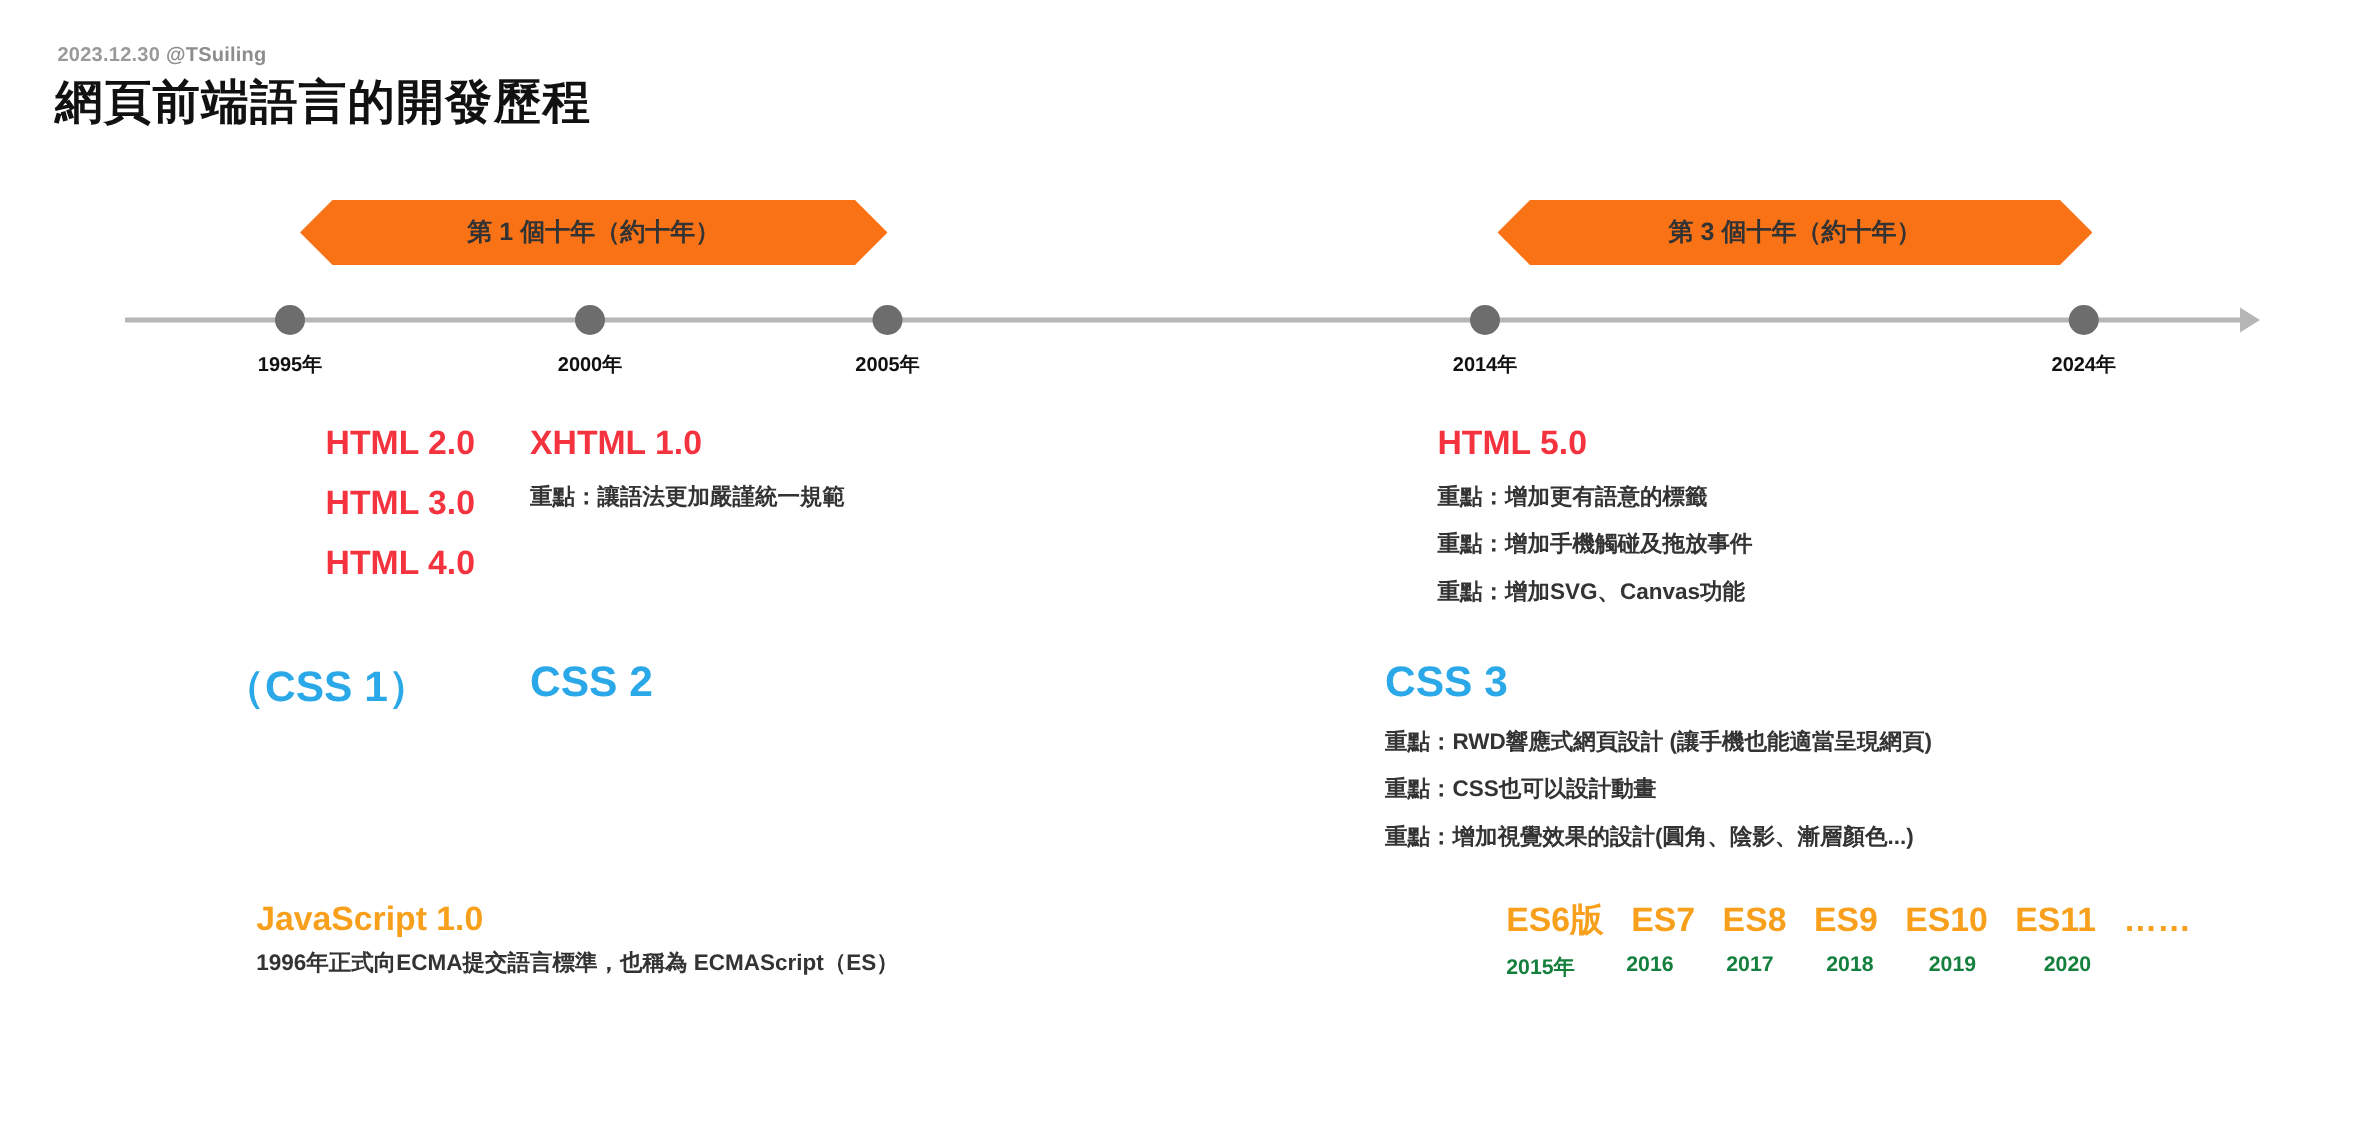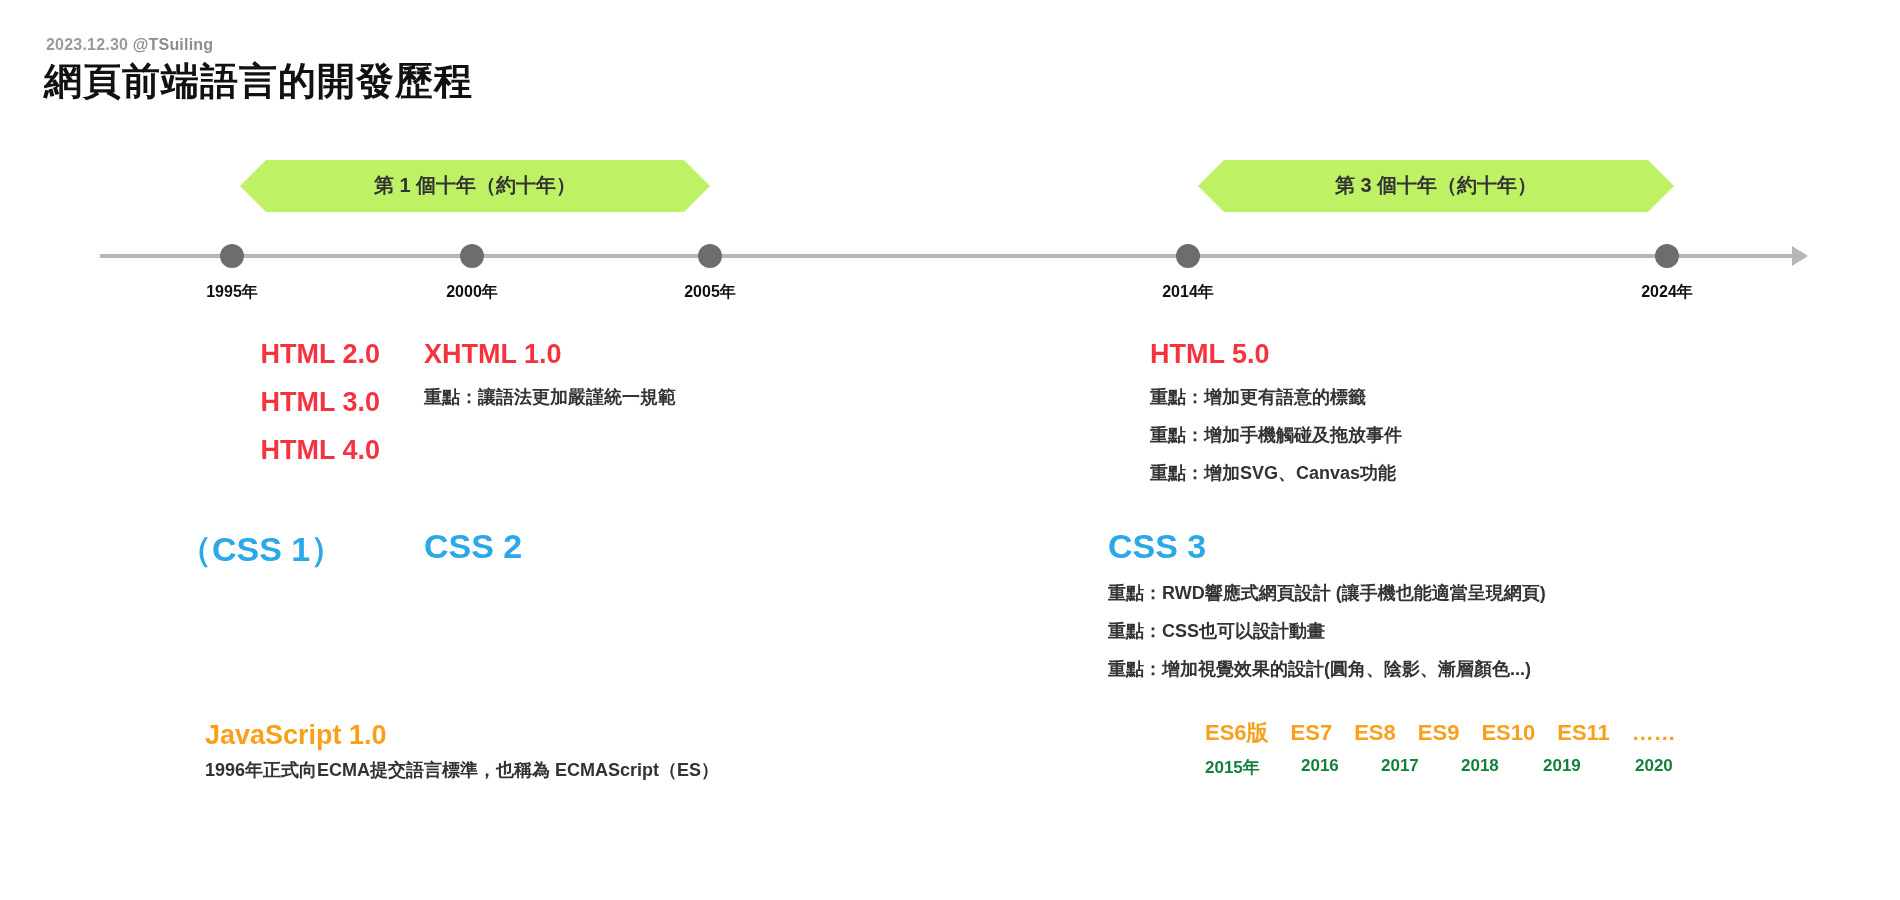--- a/index.html
+++ b/index.html
@@ -47,21 +47,21 @@
   }
   .decade {
     position: absolute;
     height: 52px;
     color: #333;
     font-size: 20px;
     font-weight: bold;
     display: flex;
     align-items: center;
     justify-content: center;
-    background: #bef264;
+    background: #f97316;
     
     clip-path: polygon(0% 50%, 26px 0%, calc(100% - 26px) 0%, 100% 50%, calc(100% - 26px) 100%, 26px 100%);
   }
   .decade span { padding-bottom: 2px; }
 
   
   .axis {
     position: absolute;
     left: 100px;
     top: 254px;
@@ -124,21 +124,21 @@
     font-size: 18px;
     font-weight: bold;
     line-height: 38px;
     white-space: nowrap;
   }
   .es-row {
     display: flex;
     gap: 22px;
     align-items: baseline;
   }
-  .es-item { color: #f8a01c; font-weight: bold; font-size: 22px; }
+  .es-item { color: #f8a01c; font-weight: bold; font-size: 27px; }
   .es-years {
     display: flex;
     gap: 10px;
     margin-top: 8px;
     color: #15803d;
     font-size: 17px;
     font-weight: bold;
   }
   .es-years span { display: inline-block; text-align: left; }
 </style>

